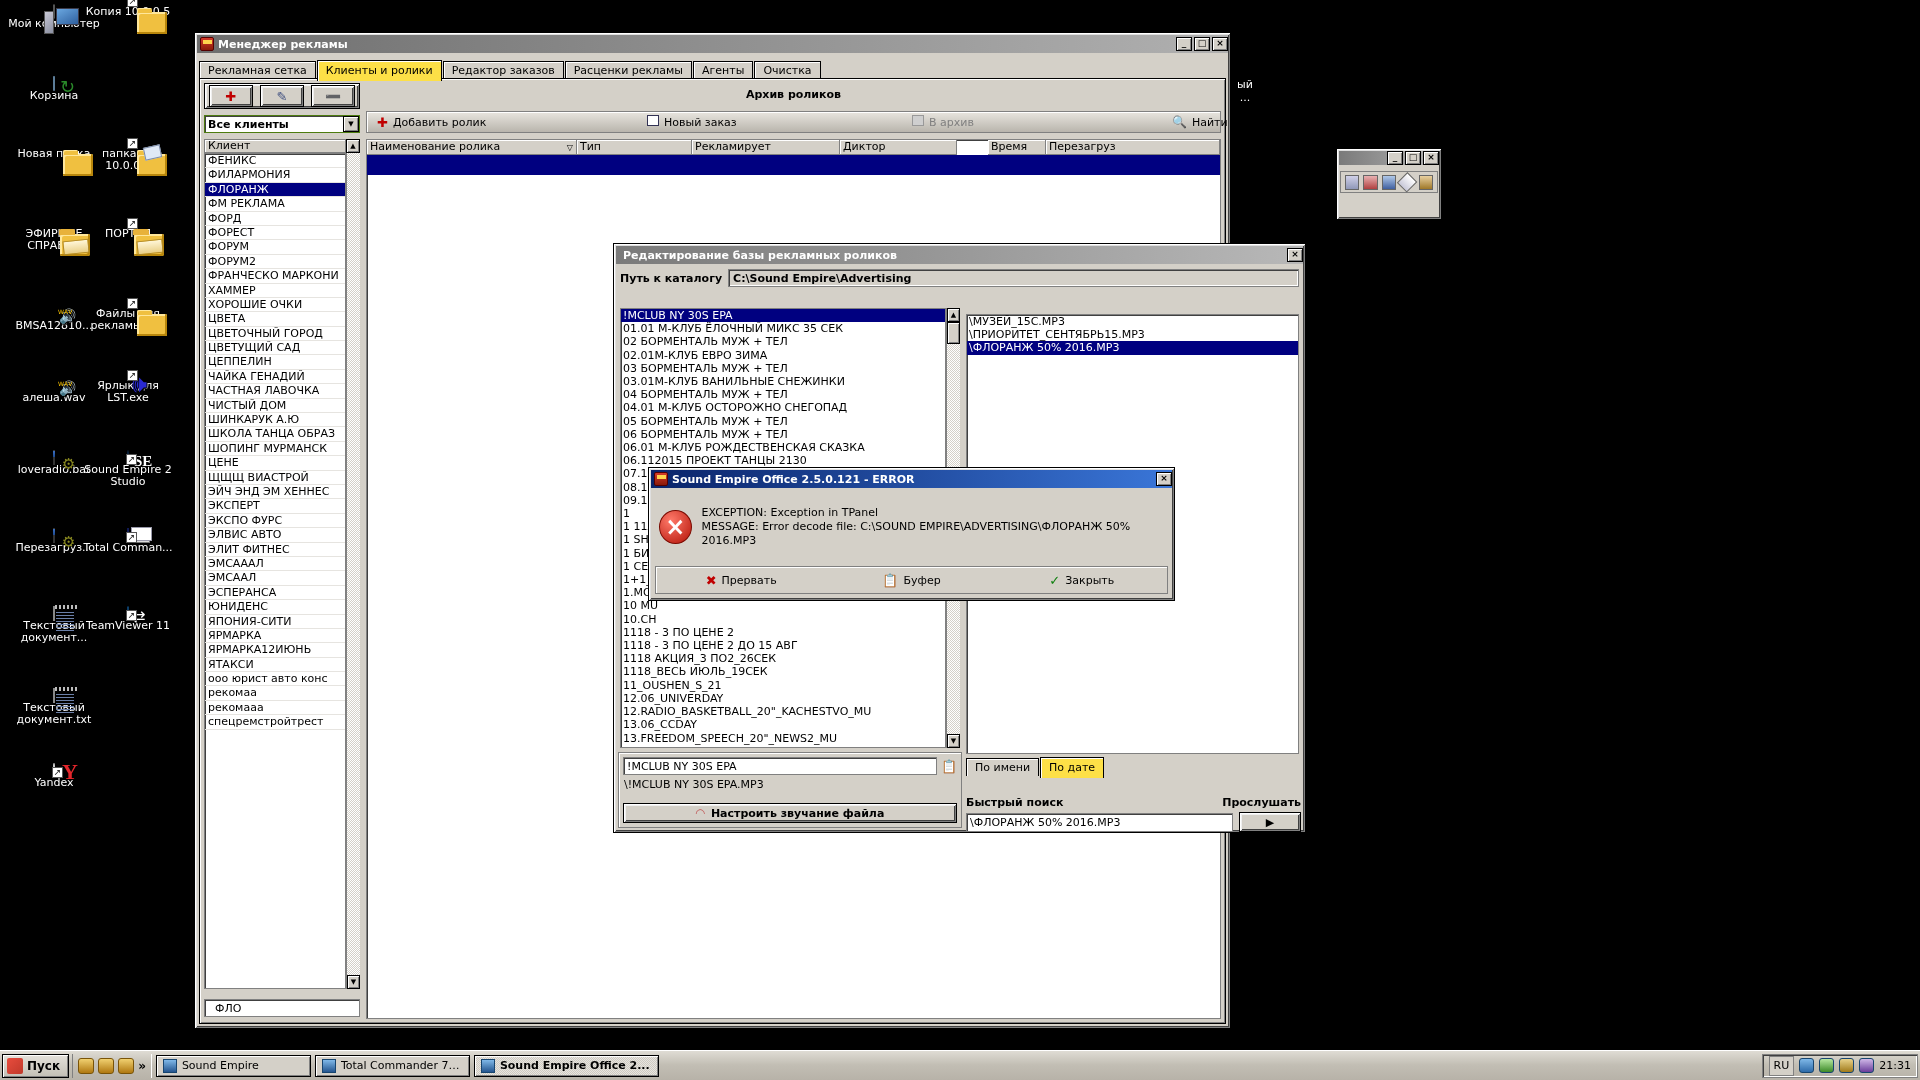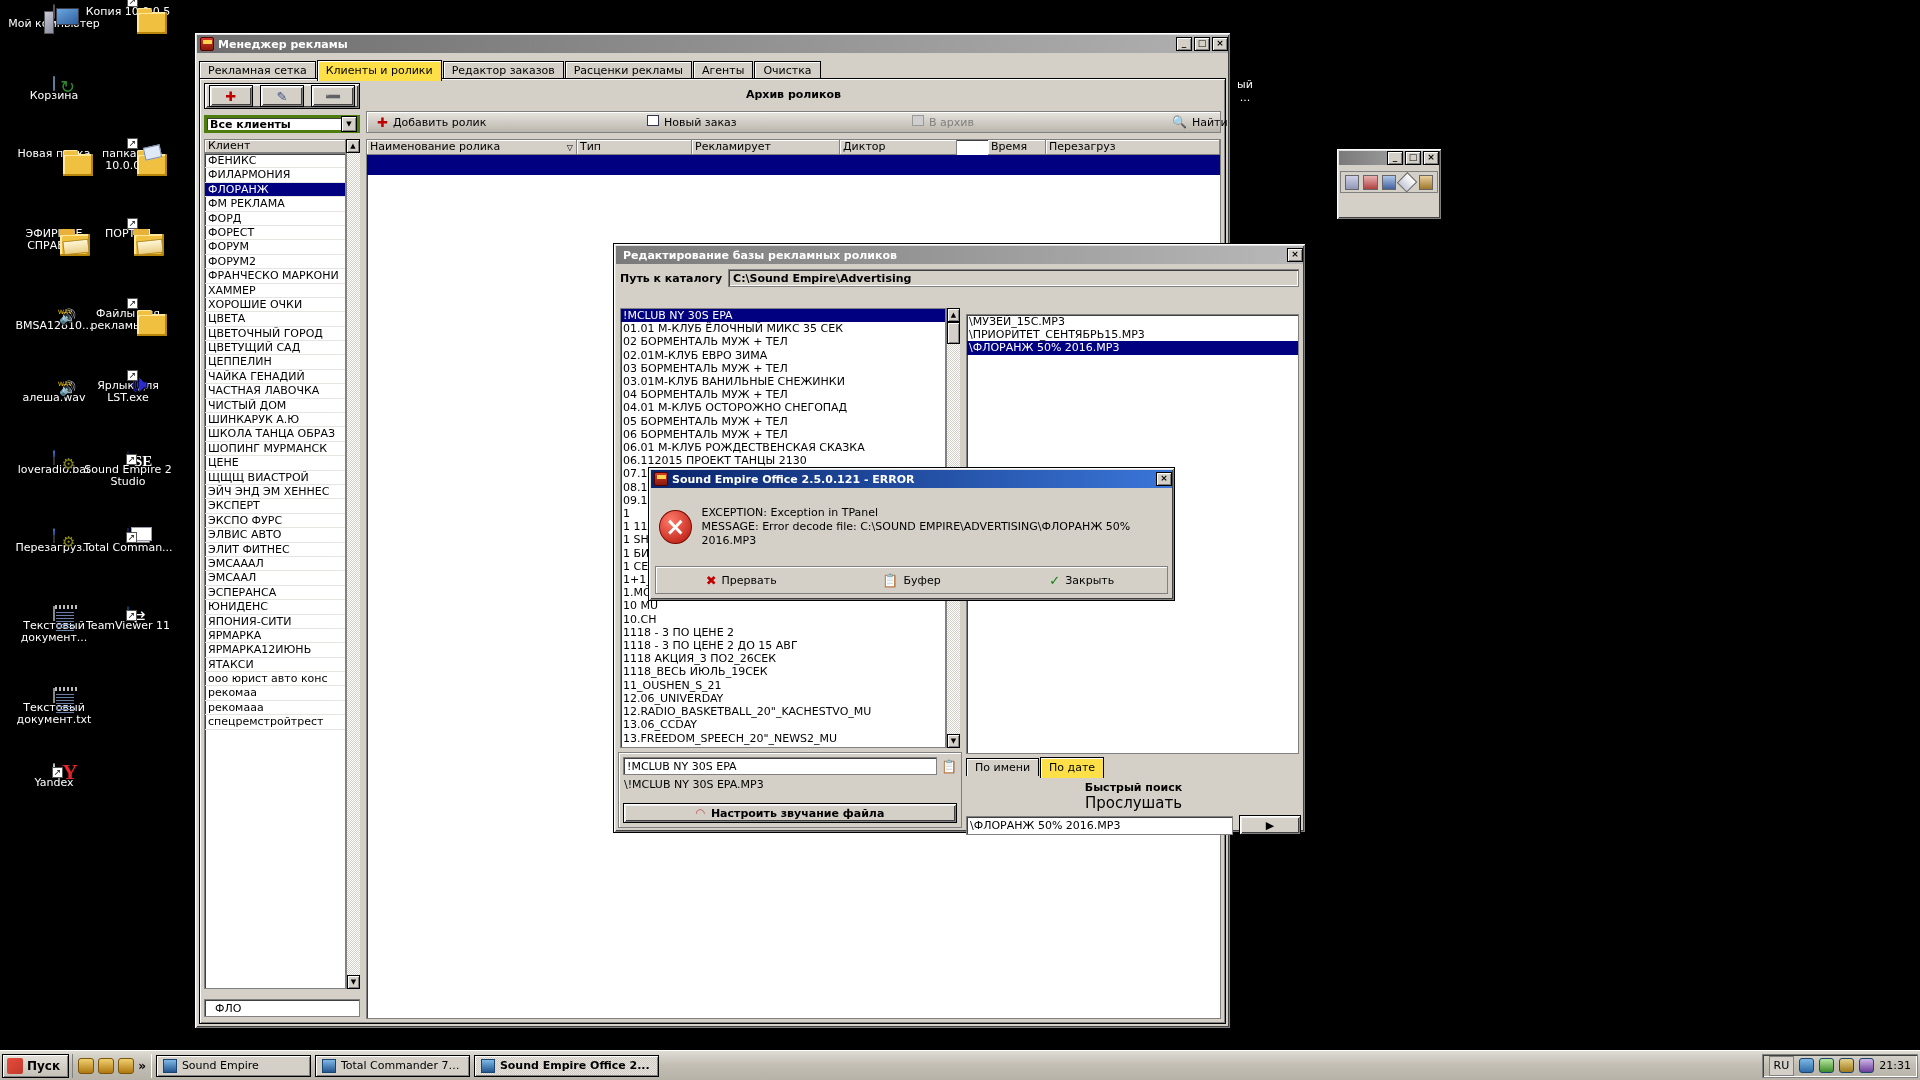--- a/index.html
+++ b/index.html
@@ -128,21 +128,21 @@
     box-shadow: inset 1px 1px 0 #fff; padding-left:3px; line-height:14px; position:relative;
   }
   .grid-selrow{ height:20px; background:#000080; }
   .listhdr{
     height:14px;background:#d4d0c8;border:1px solid #808080;box-shadow:inset 1px 1px 0 #fff;
     font-size:11px;line-height:12px;padding-left:3px;display:flex;align-items:center;
   }
   .clientrow{height:14.4px;font-size:11px;line-height:14px;padding-left:3px;border-bottom:1px solid #e6e4e0;white-space:nowrap;overflow:hidden;}
   .clientrow.sel{background:#000080;color:#fff;}
   .combo{
-    height:18px;background:#fff;border:3px solid #4d7c0f;
+    height:18px;background:#fff;border:1px solid #4d7c0f;
     box-shadow: inset 1px 1px 0 #404040, inset -1px -1px 0 #fff;
     display:flex;align-items:center;font-weight:bold;font-size:11px;padding-left:3px;
   }
   .combo .arrow{
     margin-left:auto;width:16px;height:16px;background:#d4d0c8;border:1px solid #000;
     box-shadow: inset 1px 1px 0 #fff, inset -1px -1px 0 #808080;
     display:flex;align-items:center;justify-content:center;font-size:7px;
   }
   .scrollbar{ width:14px; background:#d4d0c8; display:flex;flex-direction:column; border-left:1px solid #808080;}
   .sb-btn{height:14px;background:#d4d0c8;border:1px solid #000;box-shadow:inset 1px 1px 0 #fff, inset -1px -1px 0 #808080;display:flex;align-items:center;justify-content:center;font-size:7px;}
@@ -456,23 +456,23 @@
         <span style="color:#c05050;font-size:12px;">◠</span>
         <span>Настроить звучание файла</span>
       </div>
     </div>
 
     <div style="position:absolute;left:352px;bottom:4px;right:4px;height:70px;">
       <div style="display:flex;align-items:flex-end;height:18px;" id="sort-tabs">
           <div class="tab" style="font-size: 11px;">По имени</div>
           <div class="tab sel" style="font-size: 11px;">По дате</div>
         </div>
-      <div style="display:flex;align-items:center;justify-content:space-between;margin-top:5px;flex-direction:column;">
+      <div style="display:flex;align-items:center;justify-content:space-between;margin-top:20px;">
         <span style="font-weight:bold;font-size:11px;">Быстрый поиск</span>
-        <span style="font-weight:normal;font-size:15px;">Прослушать</span>
+        <span style="font-weight:bold;font-size:11px;">Прослушать</span>
       </div>
       <div style="display:flex;align-items:center;gap:6px;margin-top:3px;">
         <div class="sunken" style="flex:1;height:19px;display:flex;align-items:center;padding-left:3px;font-size:11px;">
           <span>\ФЛОРАНЖ 50% 2016.MP3</span>
         </div>
         <div class="btn3d" style="width:62px;height:20px;">
           <span>▶</span>
         </div>
       </div>
     </div>

